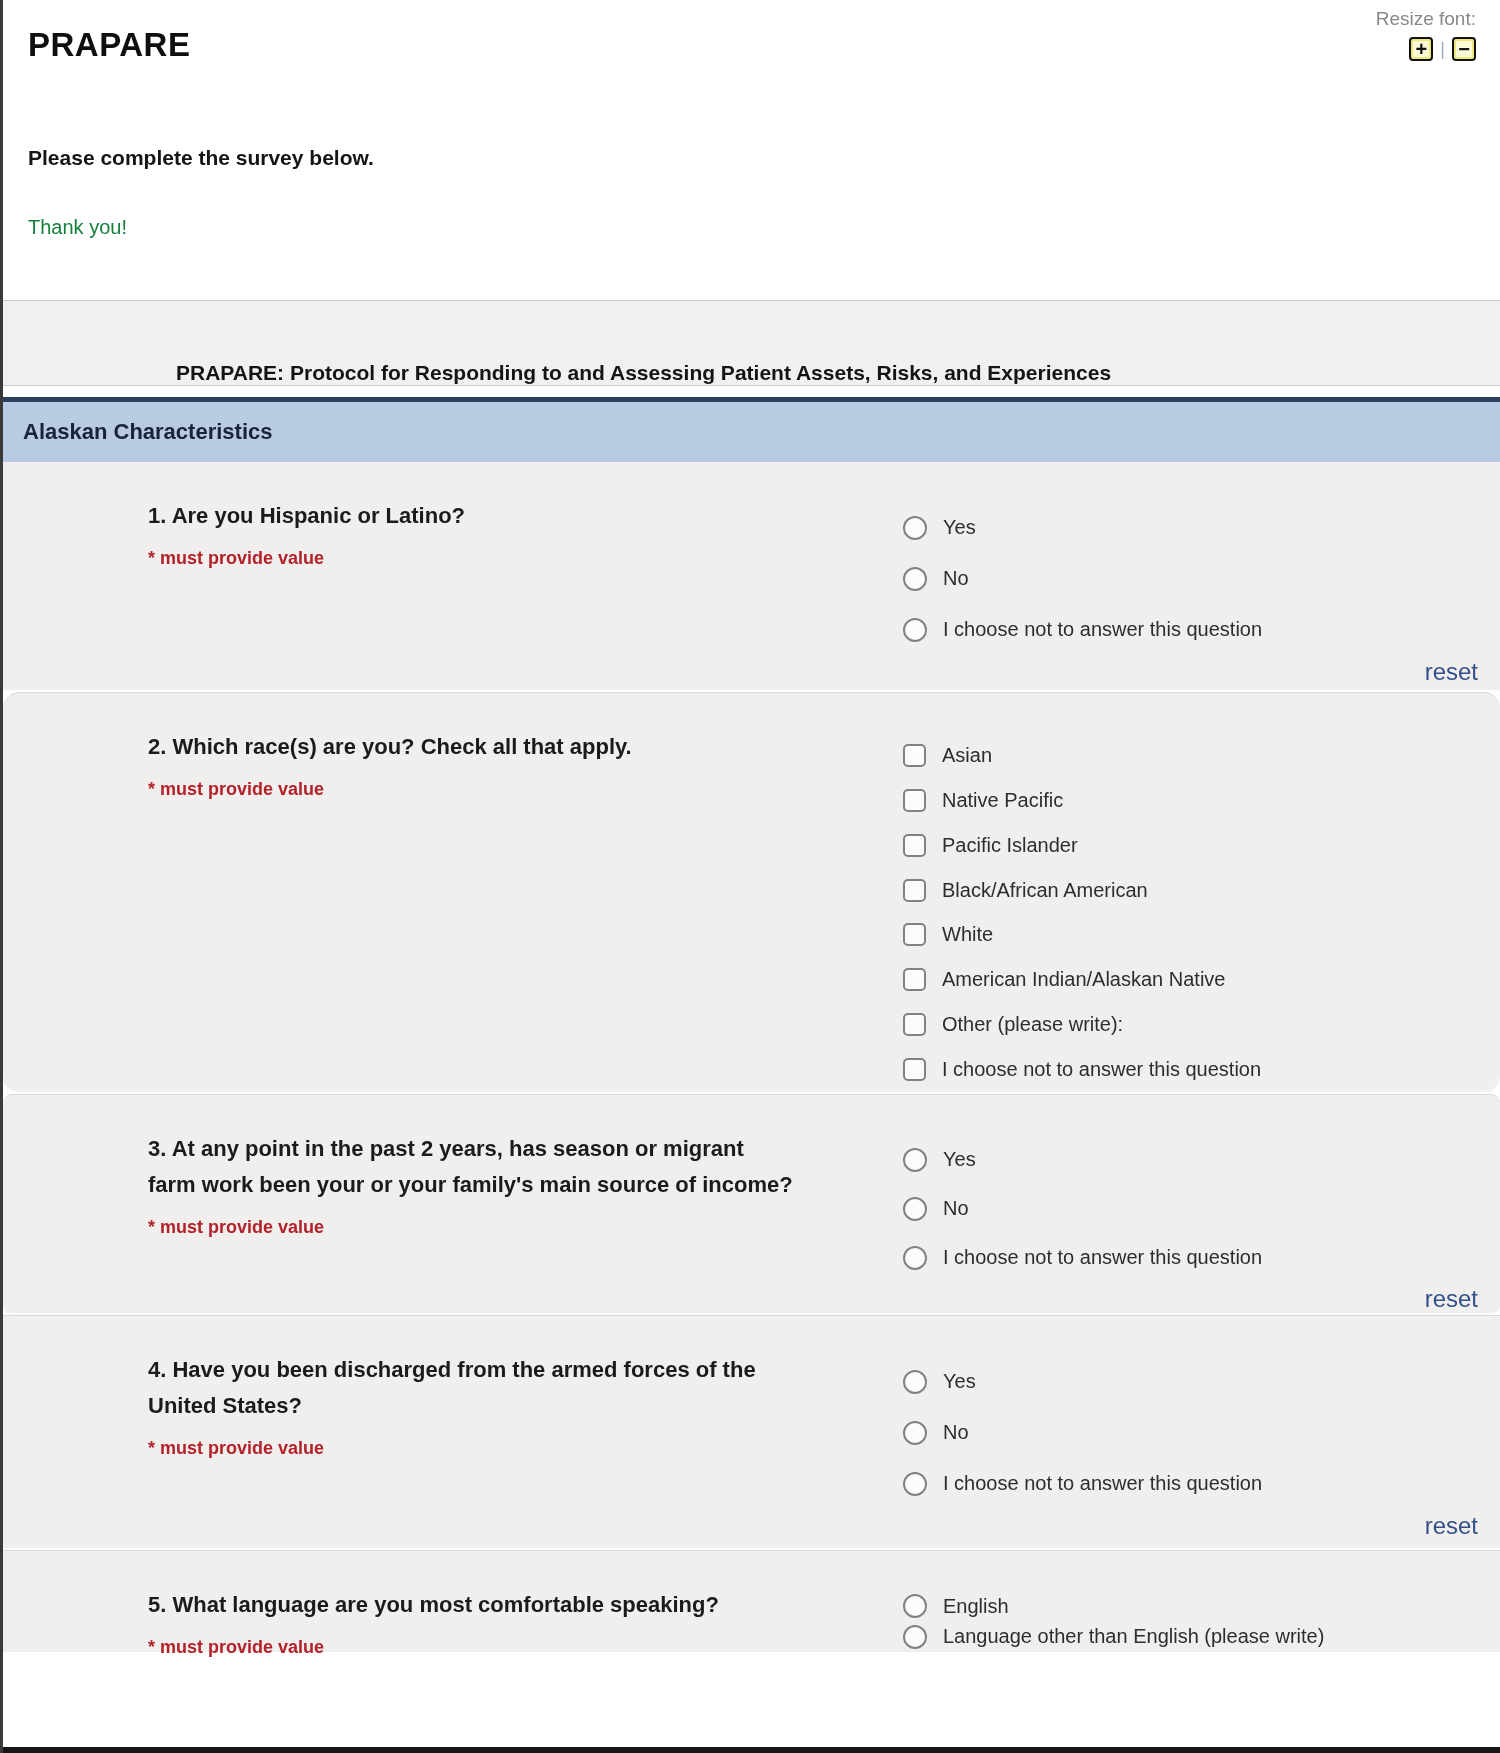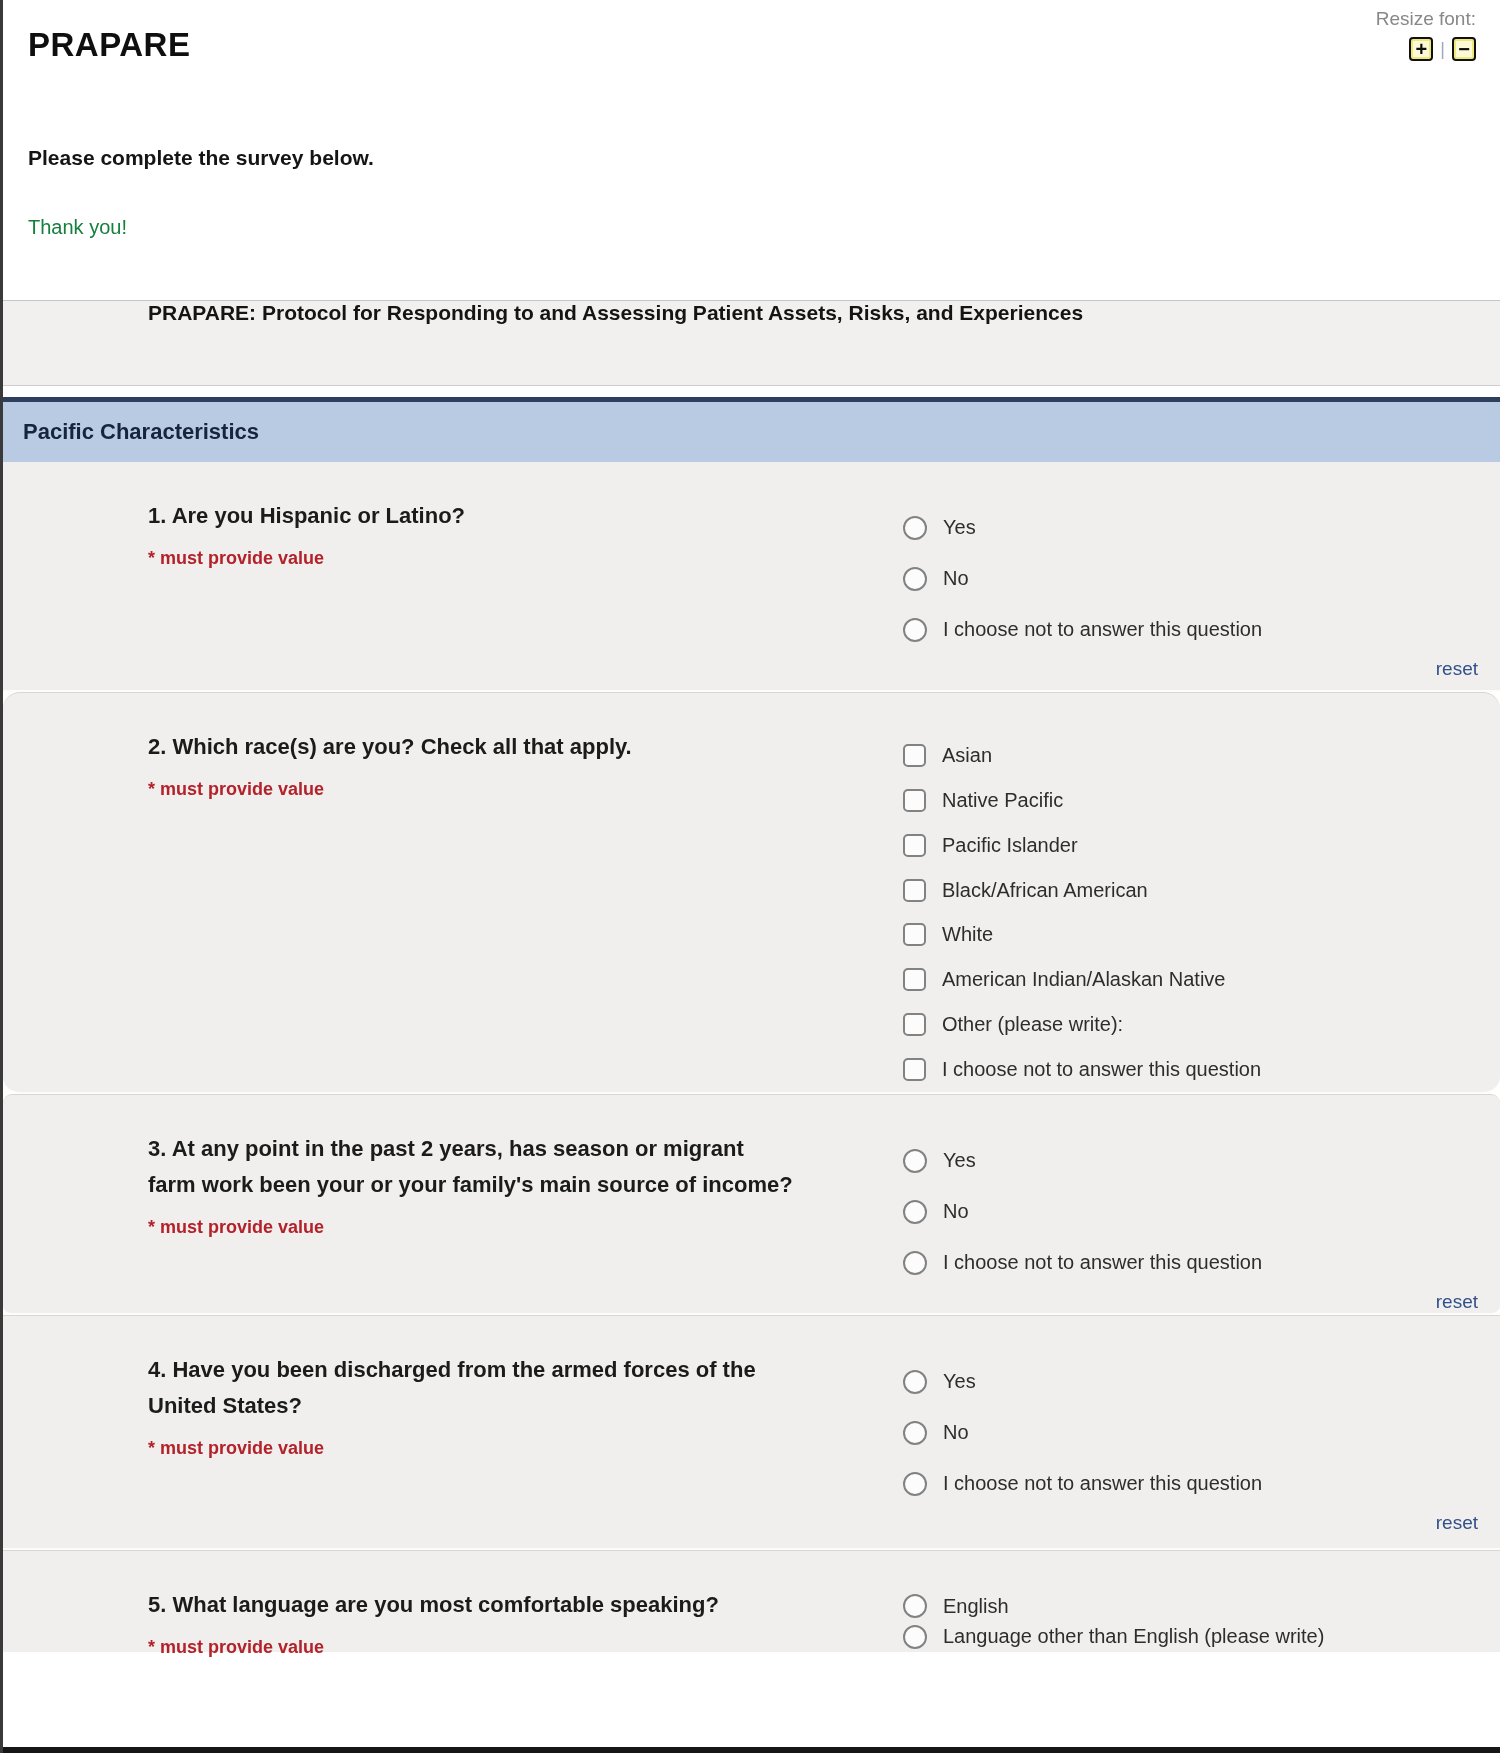--- a/index.html
+++ b/index.html
@@ -20,21 +20,21 @@
     width:24px;height:24px;border:2px solid #101010;border-radius:4px;background:#fdfad8;
     box-shadow:inset 0 0 0 2px #efe87a;
     display:flex;align-items:center;justify-content:center;
     font-size:20px;font-weight:bold;color:#0d0d0d;line-height:1;cursor:pointer;box-sizing:border-box;
   }
   .btn-sep{color:#9ab;font-size:18px;}
   
   .title-bar{
     height:86px;background:var(--c-title-bar-bg,#f1f0ef);
     border-top:1px solid #c6c6c6;border-bottom:1px solid #cccccc;
-    display:flex;align-items:flex-start;box-sizing:border-box;
+    display:flex;align-items:flex-end;box-sizing:border-box;padding-left:28px;
   }
   .title-bar-text{padding-left:145px;font-size:21px;font-weight:bold;color:#141414;}
   .gap{height:11px;background:#fff;}
   
   .section-hdr{
     height:65px;background:var(--c-section-header-bg,#b9cbe3);
     border-top:5px solid var(--c-section-header-border,#2f3e5c);
     display:flex;align-items:center;box-sizing:border-box;
   }
   .section-hdr-text{padding-left:20px;font-size:22px;font-weight:bold;color:var(--c-section-header-text,#16243e);}
@@ -56,21 +56,21 @@
   .q-right{flex:1;box-sizing:border-box;padding:40px 20px 0 30px;display:flex;flex-direction:column;}
   .opt{display:flex;align-items:center;height:51px;cursor:pointer;}
   .radio,.checkbox{
     flex:none;background:#fcfcfc;border:2px solid #828282;box-sizing:border-box;
     margin-right:16px;
   }
   .radio{width:24px;height:24px;border-radius:50%;}
   .checkbox{width:23px;height:23px;border-radius:5px;}
   .opt-label{font-size:20px;color:#2d2d2d;}
   .reset-wrap{text-align:right;margin-top:3px;padding-right:2px;}
-  .reset{font-size:19px;color:var(--c-reset-link,#33508a);text-decoration:none;cursor:pointer;}
+  .reset{font-size:24px;color:var(--c-reset-link,#33508a);text-decoration:none;cursor:pointer;}
   
   .bottom-line{position:absolute;left:0;right:0;bottom:0;height:6px;background:#161616;z-index:5;}
 </style>
 </head>
 <body>
 
 <div id="page">
 
   <div class="top-area">
     <div class="app-title">PRAPARE</div>
@@ -86,21 +86,21 @@
     <div class="intro-2">Thank you!</div>
   </div>
 
   <div class="title-bar">
     <div class="title-bar-text">PRAPARE: Protocol for Responding to and Assessing Patient Assets, Risks, and Experiences</div>
   </div>
 
   <div class="gap"></div>
 
   <div class="section-hdr">
-    <div class="section-hdr-text">Pacific Characteristics</div>
+    <div class="section-hdr-text">Alaskan Characteristics</div>
   </div>
 
   <div id="questions">
       <div class="q-row">
         <div class="q-left">
           <div class="q-text">1. Are you Hispanic or Latino?</div>
           <div class="q-required">* must provide value</div>
         </div>
         <div class="q-right">
           <label class="opt">

